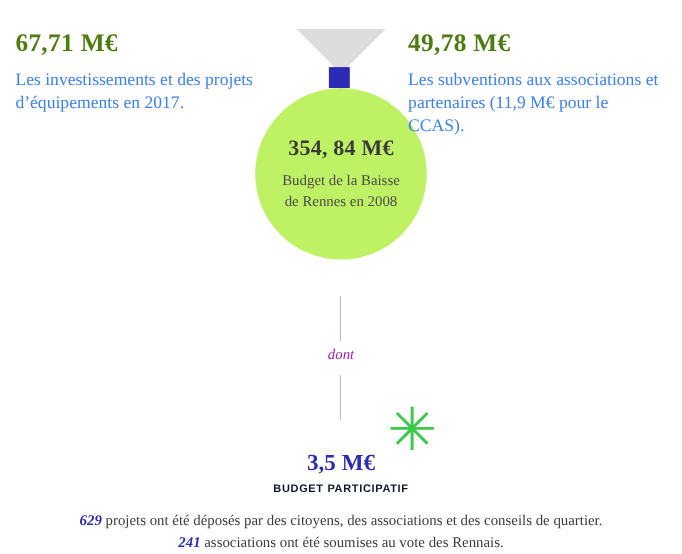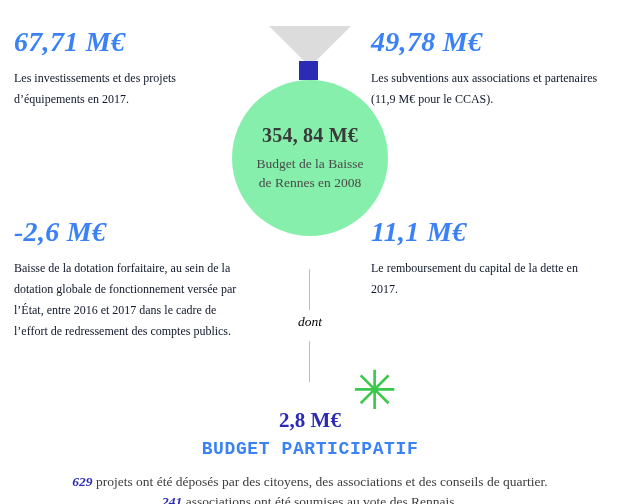--- a/index.html
+++ b/index.html
@@ -38,21 +38,21 @@
     height: 19px;
     background: #2b2bb5;
   }
   .big-circle {
     position: absolute;
     left: 232px;
     top: 80px;
     width: 156px;
     height: 156px;
     border-radius: 50%;
-    background: #86efac;
+    background: #bef264;
     display: flex;
     flex-direction: column;
     align-items: center;
     justify-content: center;
     text-align: center;
   }
   .big-circle .amount {
     font-size: 20px;
     font-weight: bold;
     color: #3a3a3a;
@@ -64,31 +64,30 @@
     line-height: 19px;
     color: #4a4a4a;
   }
 
   
   .stat {
     position: absolute;
     width: 235px;
   }
   .stat .value {
-    font-size: 28px;
-    font-weight: bold;
-    color: #3b82f6;
+    font-size: 23px;
+    font-weight: bold;
+    color: #4d7c0f;
     margin: 0 0 10px 0;
     letter-spacing: .3px;
-    font-style: italic;
   }
   .stat .desc {
-    font-size: 12px;
+    font-size: 16px;
     line-height: 21px;
-    color: #0f172a;
+    color: #3b82f6;
   }
   .stat.left { left: 14px; text-align: left; }
   .stat.right { right: 14px; text-align: left; }
 
   #stat-investments { top: 26px; }
   #stat-subsidies  { top: 26px; }
   #stat-endowment  { top: 216px; }
   #stat-debt       { top: 216px; }
 
   
@@ -105,21 +104,21 @@
     height: 41px;
   }
   .dont-label {
     position: absolute;
     left: 272px;
     top: 314px;
     width: 76px;
     text-align: center;
     font-size: 13.5px;
     font-style: italic;
-    color: #000000;
+    color: #a21caf;
   }
 
   
   .asterisk {
     position: absolute;
     left: 352px;
     top: 364px;
     font-size: 54px;
     line-height: 54px;
     color: #3cc84b;
@@ -135,26 +134,26 @@
     width: 620px;
     text-align: center;
   }
   .pb-amount {
     font-size: 21px;
     font-weight: bold;
     color: #2b2bb5;
     margin-bottom: 6px;
   }
   .pb-title {
-    font-size: 18px;
+    font-size: 10px;
     font-weight: bold;
     letter-spacing: .6px;
-    color: #3b82f6;
+    color: #0f172a;
     margin-bottom: 13px;
-    font-family: Liberation Mono, monospace;
+    font-family: Liberation Sans, sans-serif;
   }
   .pb-line {
     font-size: 13.5px;
     line-height: 20px;
     color: #3c3c3c;
   }
   .pb-line b {
     color: #2b2bb5;
     font-weight: bold;
     font-style: italic;
@@ -179,38 +178,30 @@
   <div class="stat left" id="stat-investments">
     <div class="value">67,71 M€</div>
     <div class="desc">Les investissements et des projets d’équipements en 2017.</div>
   </div>
 
   <div class="stat right" id="stat-subsidies">
     <div class="value">49,78 M€</div>
     <div class="desc">Les subventions aux associations et partenaires (11,9 M€ pour le CCAS).</div>
   </div>
 
-  <div class="stat left" id="stat-endowment">
-    <div class="value">-2,6 M€</div>
-    <div class="desc">Baisse de la dotation forfaitaire, au sein de la dotation globale de fonctionnement versée par  l’État, entre 2016 et 2017 dans le cadre de l’effort de redressement des comptes publics.</div>
-  </div>
-
-  <div class="stat right" id="stat-debt">
-    <div class="value">11,1 M€</div>
-    <div class="desc">Le remboursement du capital de la dette en 2017.</div>
-  </div>
+
 
   <div class="connector-line"></div>
   <div class="dont-label">dont</div>
   <div class="connector-line second"></div>
 
   <div class="asterisk">✳</div>
 
   <div class="pb-block">
-    <div class="pb-amount">2,8 M€</div>
+    <div class="pb-amount">3,5 M€</div>
     <div class="pb-title">BUDGET PARTICIPATIF</div>
     <div class="pb-line">
       <b>629</b>
       <span>projets ont été déposés par des citoyens, des associations et des conseils de quartier.</span>
     </div>
     <div class="pb-line">
       <b>241</b>
       <span>associations ont été soumises au vote des Rennais.</span>
     </div>
   </div>

